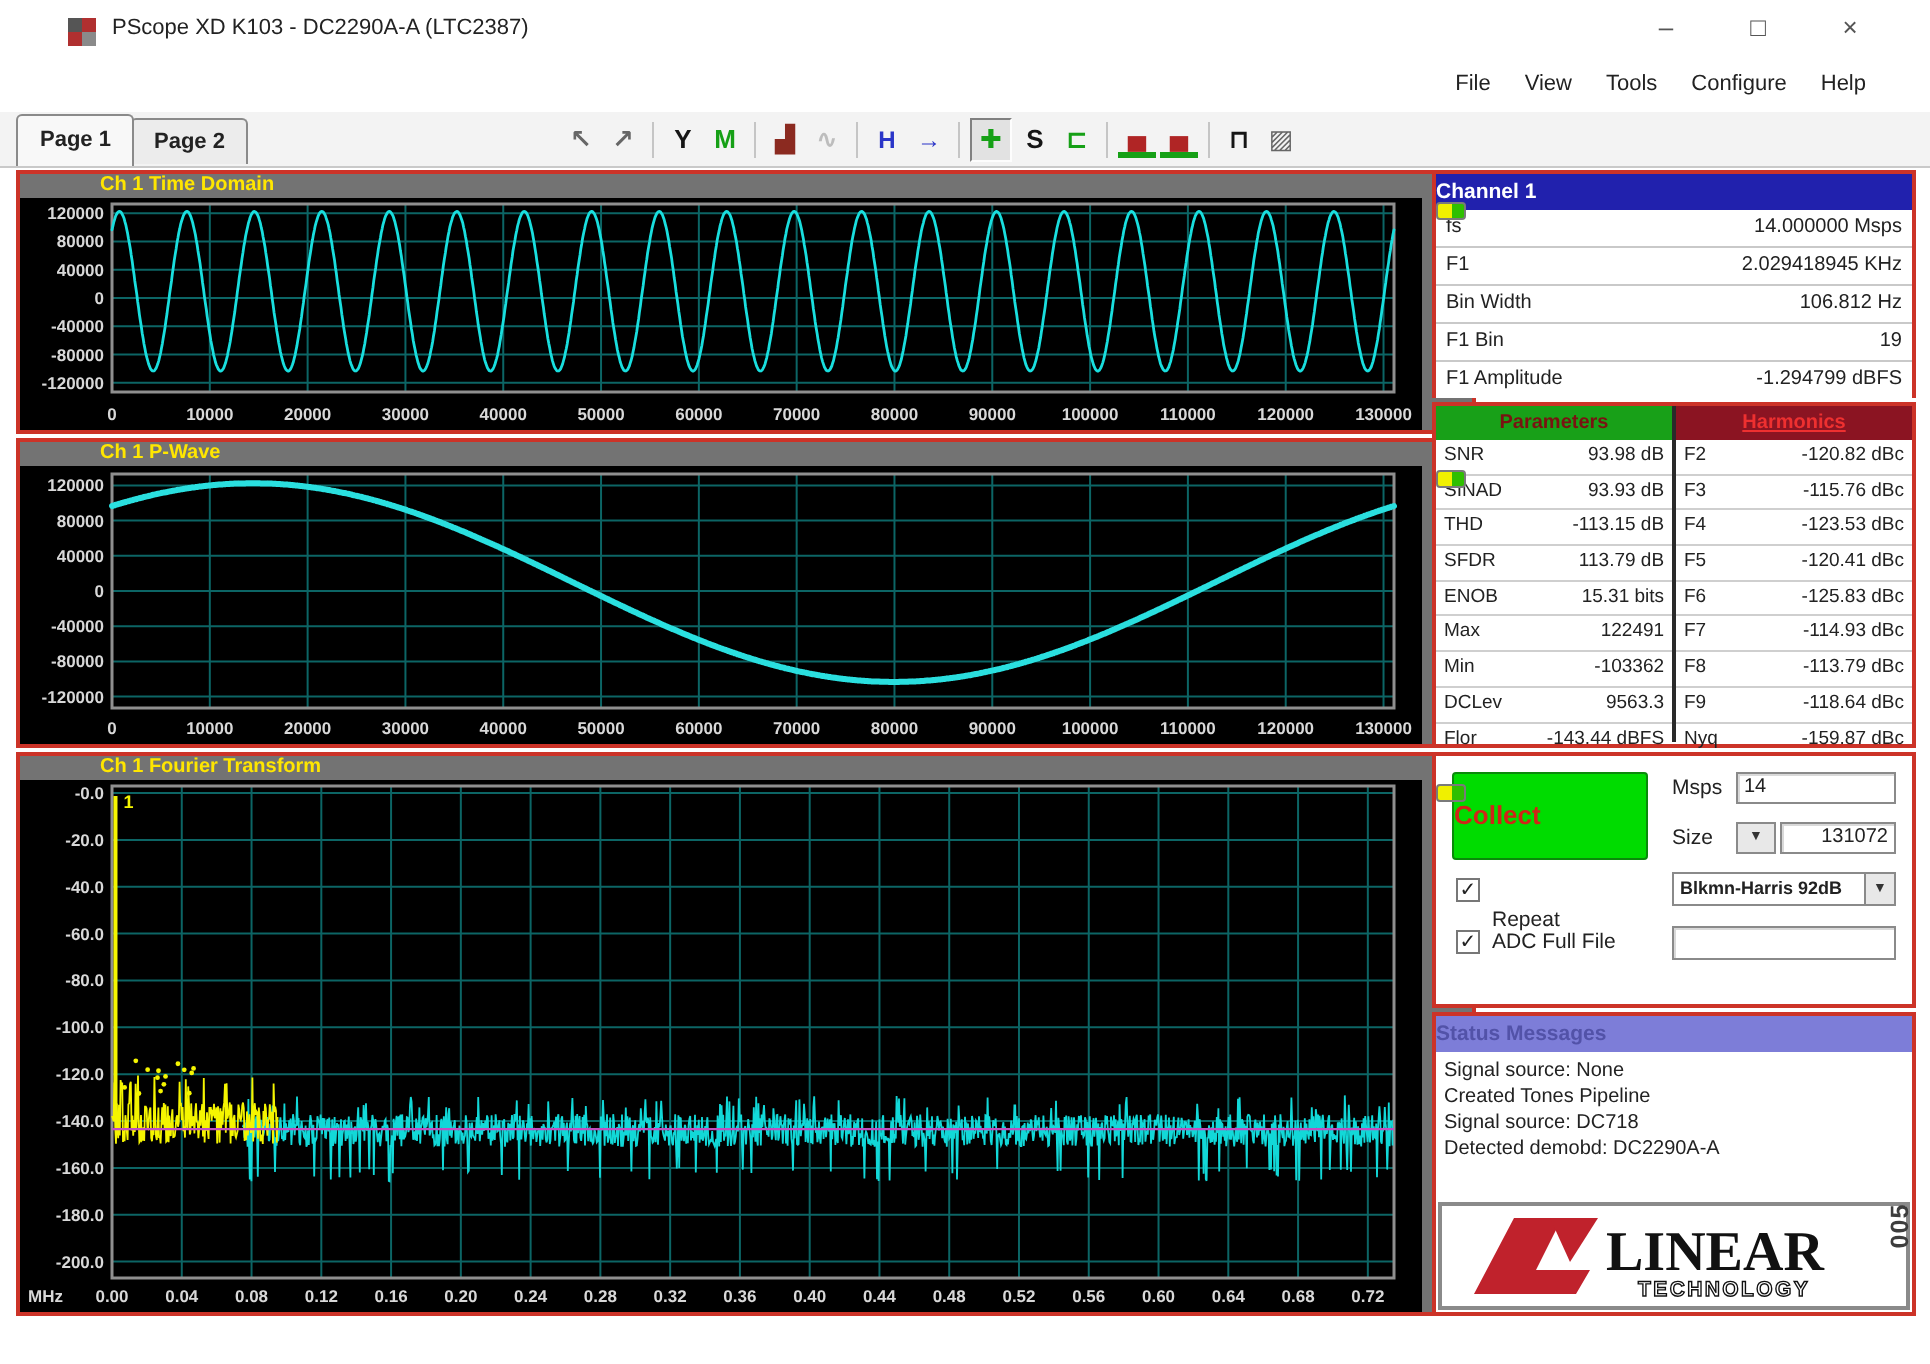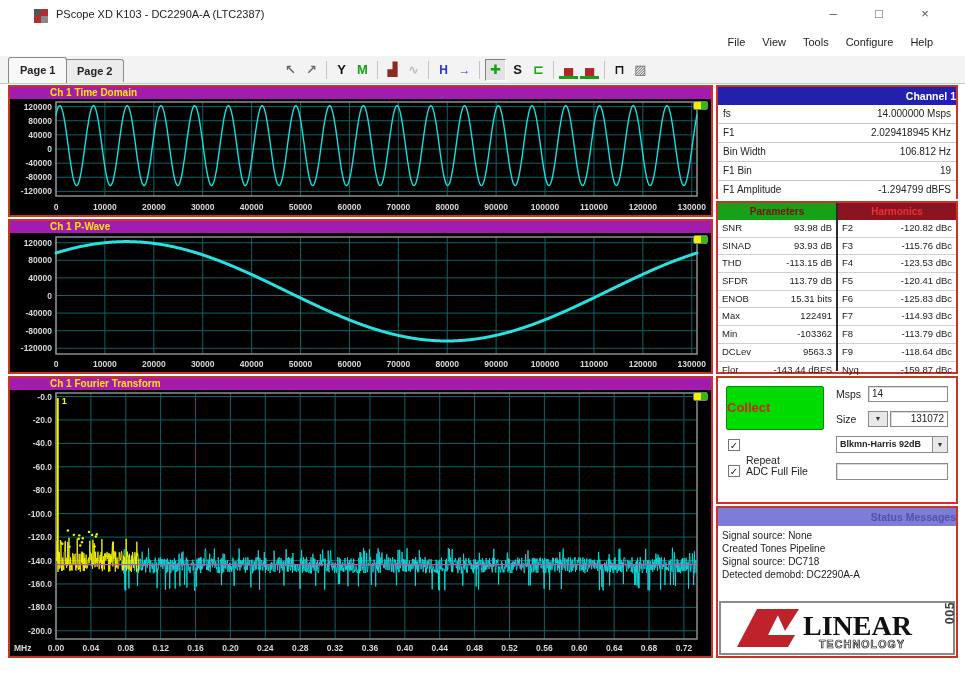--- a/index.html
+++ b/index.html
@@ -26,36 +26,36 @@
   .tab1{left:8px;} .tab2{left:65px;}
   .toolbar{position:absolute;left:280px;top:3px;height:22px;display:flex;align-items:center;}
   .tb-icon{width:19px;height:20px;line-height:20px;text-align:center;font-size:13px;font-weight:bold;margin:0 1px;}
   .tb-sep{width:1px;height:18px;background:#c5c5c5;margin:0 4px;}
   .ic-gray{color:#666;} .ic-black{color:#151515;} .ic-green{color:#16a016;}
   .ic-dred{color:#8b2a20;} .ic-dis{color:#bdbdbd;} .ic-blue{color:#2a35c8;font-size:12px;}
   .ic-rg{color:#b02525;border-bottom:3px solid #16a016;height:15px;line-height:13px;}
   .ic-pressed{background:#e2e2e2;border:1px solid;border-color:#808080 #fdfdfd #fdfdfd #808080;}
 
   
-  .plot-panel{position:absolute;background:#a21caf;border:2px solid #cc3328;box-sizing:content-box;}
+  .plot-panel{position:absolute;background:#737373;border:2px solid #cc3328;box-sizing:content-box;padding-left:25px;}
   .panel-time {left:8px;top:85px; width:701px;height:128px;}
   .panel-pwave{left:8px;top:219px;width:701px;height:151px;}
   .panel-fft  {left:8px;top:376px;width:701px;height:278px;}
   .plot-title{position:absolute;left:40px;top:0;font-size:10px;font-weight:bold;color:#ffe600;z-index:2;}
   .plot-svg{position:absolute;left:0;top:12px;}
   .legend-chip{position:absolute;right:3px;top:14px;width:13px;height:7px;border:1px solid #7a7a7a;border-radius:2px;
                background:linear-gradient(90deg,#f0f000 0 55%,#2fbf00 55% 100%);z-index:2;}
 
   
   .section{position:absolute;left:716px;width:238px;background:#fff;border:2px solid #cc3328;box-sizing:content-box;}
   .sec-ch1{top:85px;height:110px;}
   .sec-ph{top:201px;height:169px;}
   .sec-collect{top:376px;height:124px;}
   .sec-status{top:506px;height:148px;}
-  .sec-header{height:18px;line-height:18px;text-align:right;font-size:10.5px;font-weight:bold;}
+  .sec-header{height:18px;line-height:18px;text-align:left;font-size:10.5px;font-weight:bold;}
   .hdr-blue{background:#2121ad;color:#fff;}
   .kv-row{display:flex;justify-content:space-between;height:18px;line-height:18px;padding:0 5px;
           font-size:10px;color:#222;border-bottom:1px solid #c9c9c9;background:#fff;}
   .kv-row:last-child{border-bottom:none;}
   .ph-cols{display:flex;height:151px;}
   .ph-col{width:123px;}
   .ph-div{width:2px;background:#2a2a2a;}
   .hdr-green{background:#18a018;color:#7a1212;height:17px;line-height:17px;font-size:10px;font-weight:bold;text-align:center;}
   .hdr-maroon{background:#8b1422;color:#ee3030;height:17px;line-height:17px;font-size:10px;font-weight:bold;text-align:center;}
   .pr-row{display:flex;justify-content:space-between;height:16.7px;line-height:16.7px;padding:0 4px;
@@ -349,21 +349,21 @@
     <div class="kv-row">
         <span>F1 Amplitude</span>
         <span>-1.294799 dBFS</span>
       </div>
   </div>
 
   <div class="section sec-ph">
     <div style="display:flex;height:17px;">
       <div class="hdr-green" style="width:118px;">Parameters</div>
       <div style="width:2px;background:#2a2a2a;"></div>
-      <div class="hdr-maroon" style="width:118px;">Harmonics</div>
+      <div class="hdr-maroon" style="width:118px;text-decoration:underline;">Harmonics</div>
     </div>
     <div class="ph-cols">
       <div class="ph-col" id="params-col">
           <div class="pr-row">
             <span>SNR</span>
             <span>93.98 dB</span>
           </div>
           <div class="pr-row">
             <span>SINAD</span>
             <span>93.93 dB</span>

